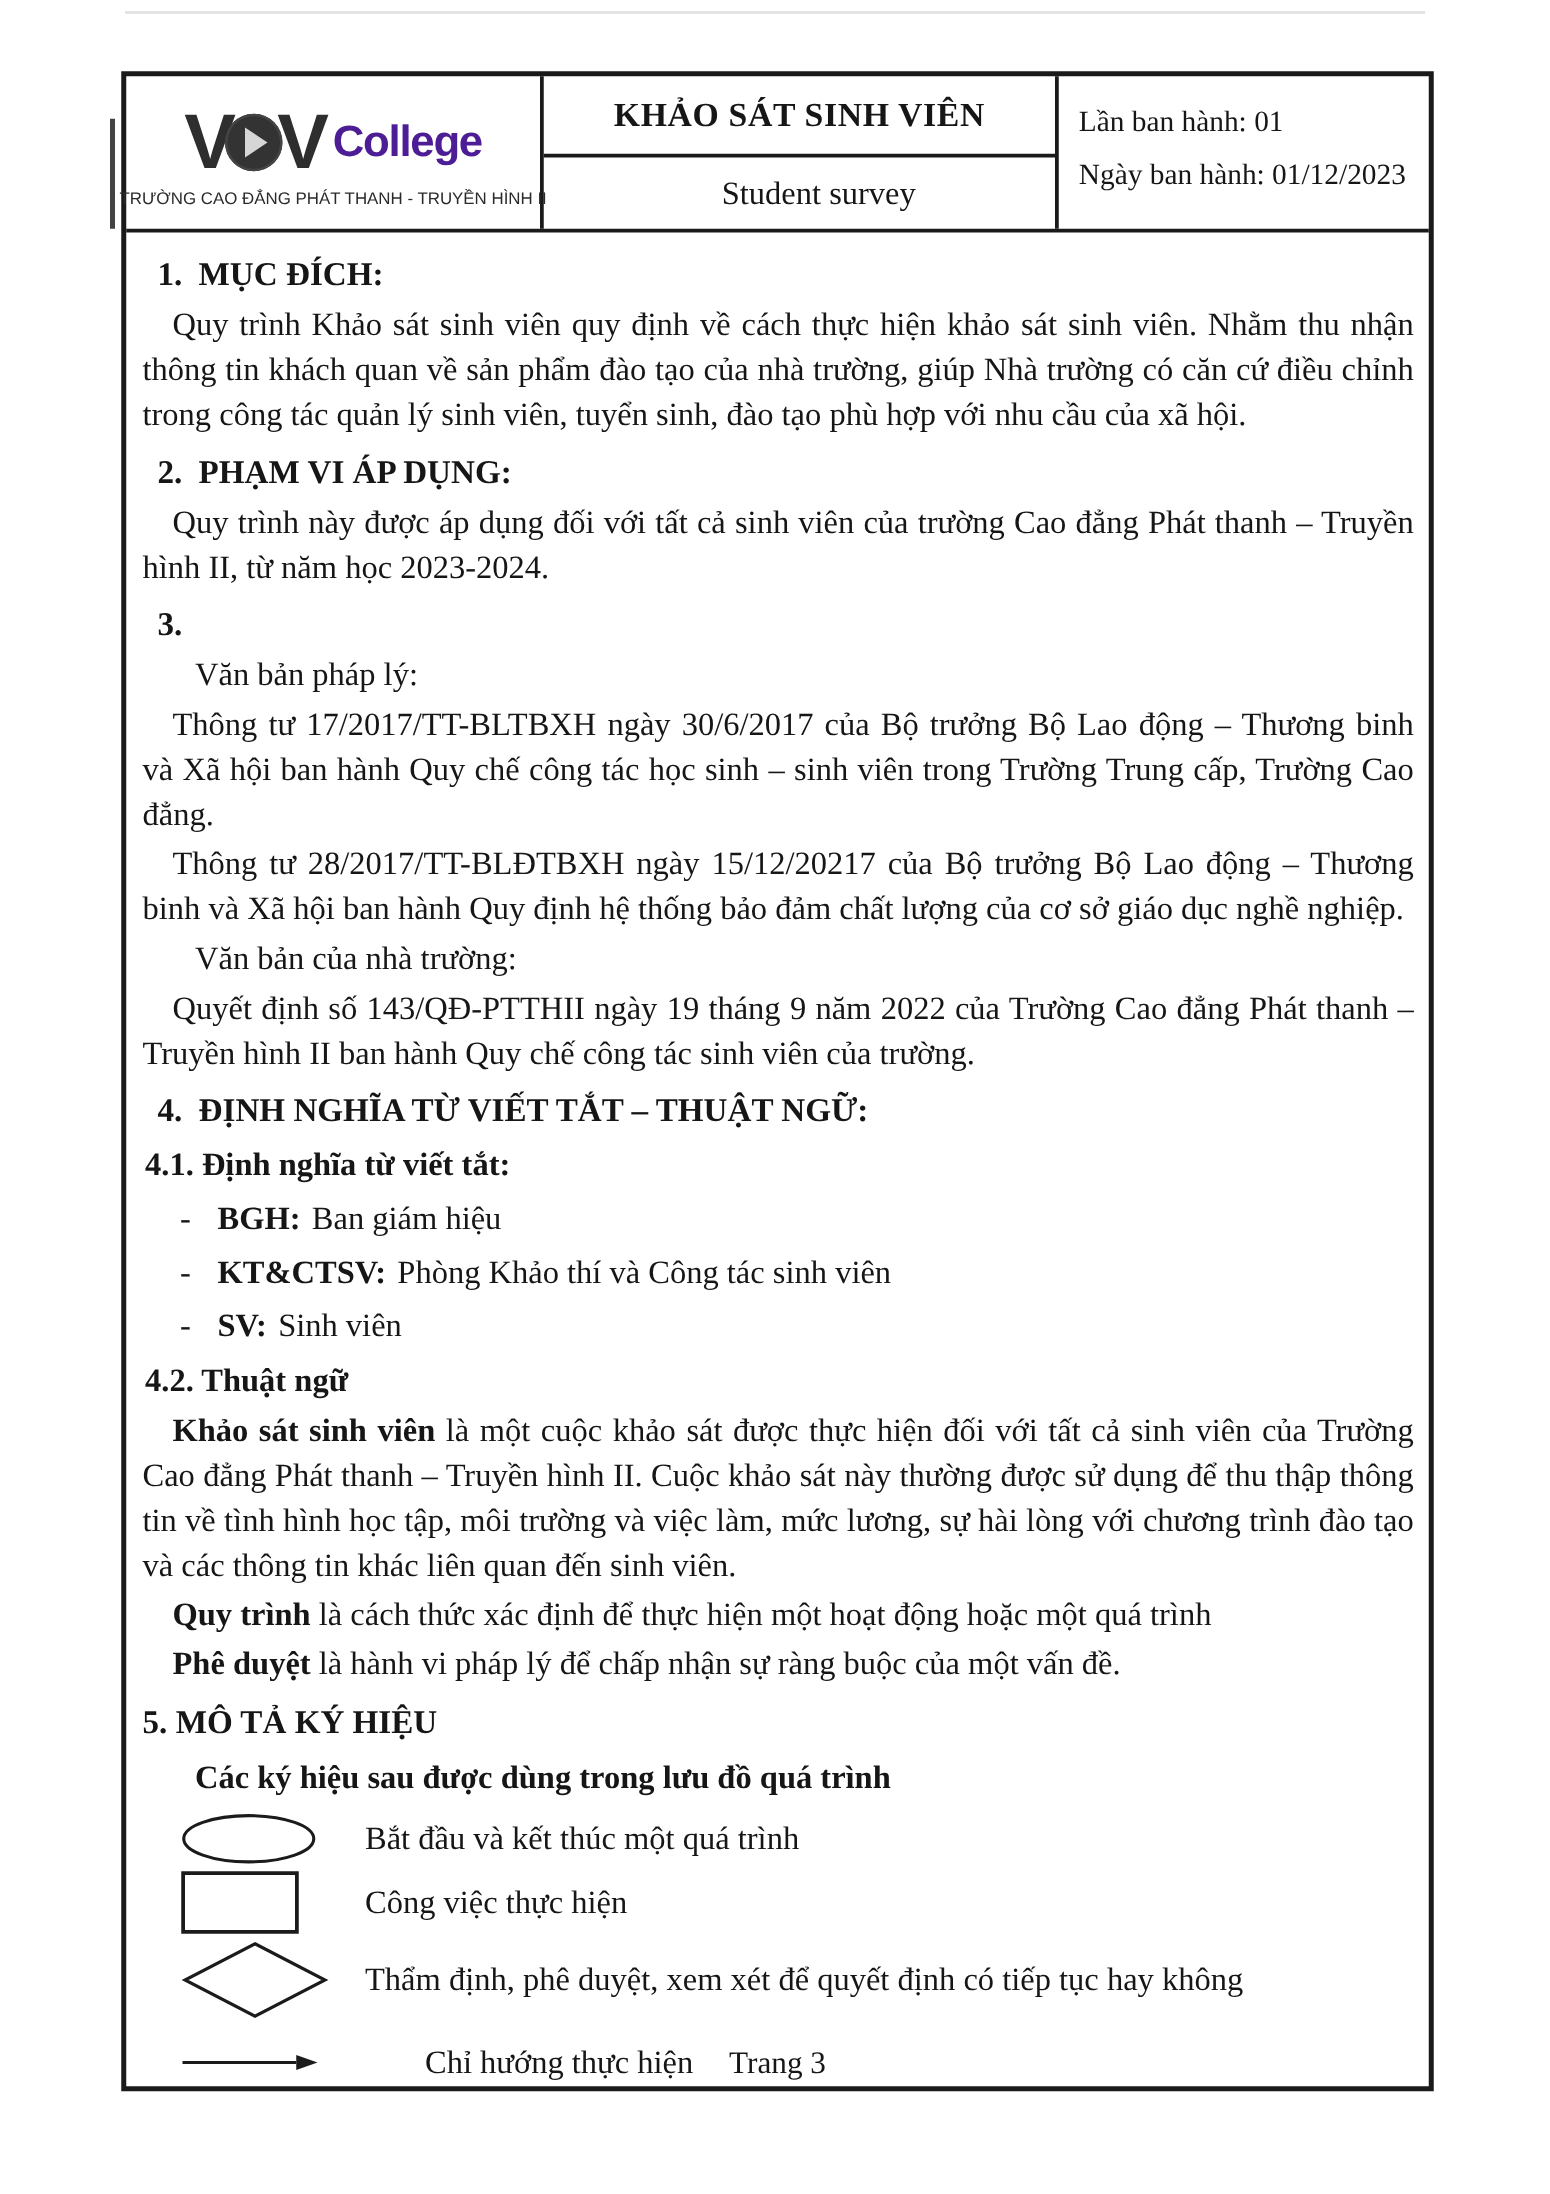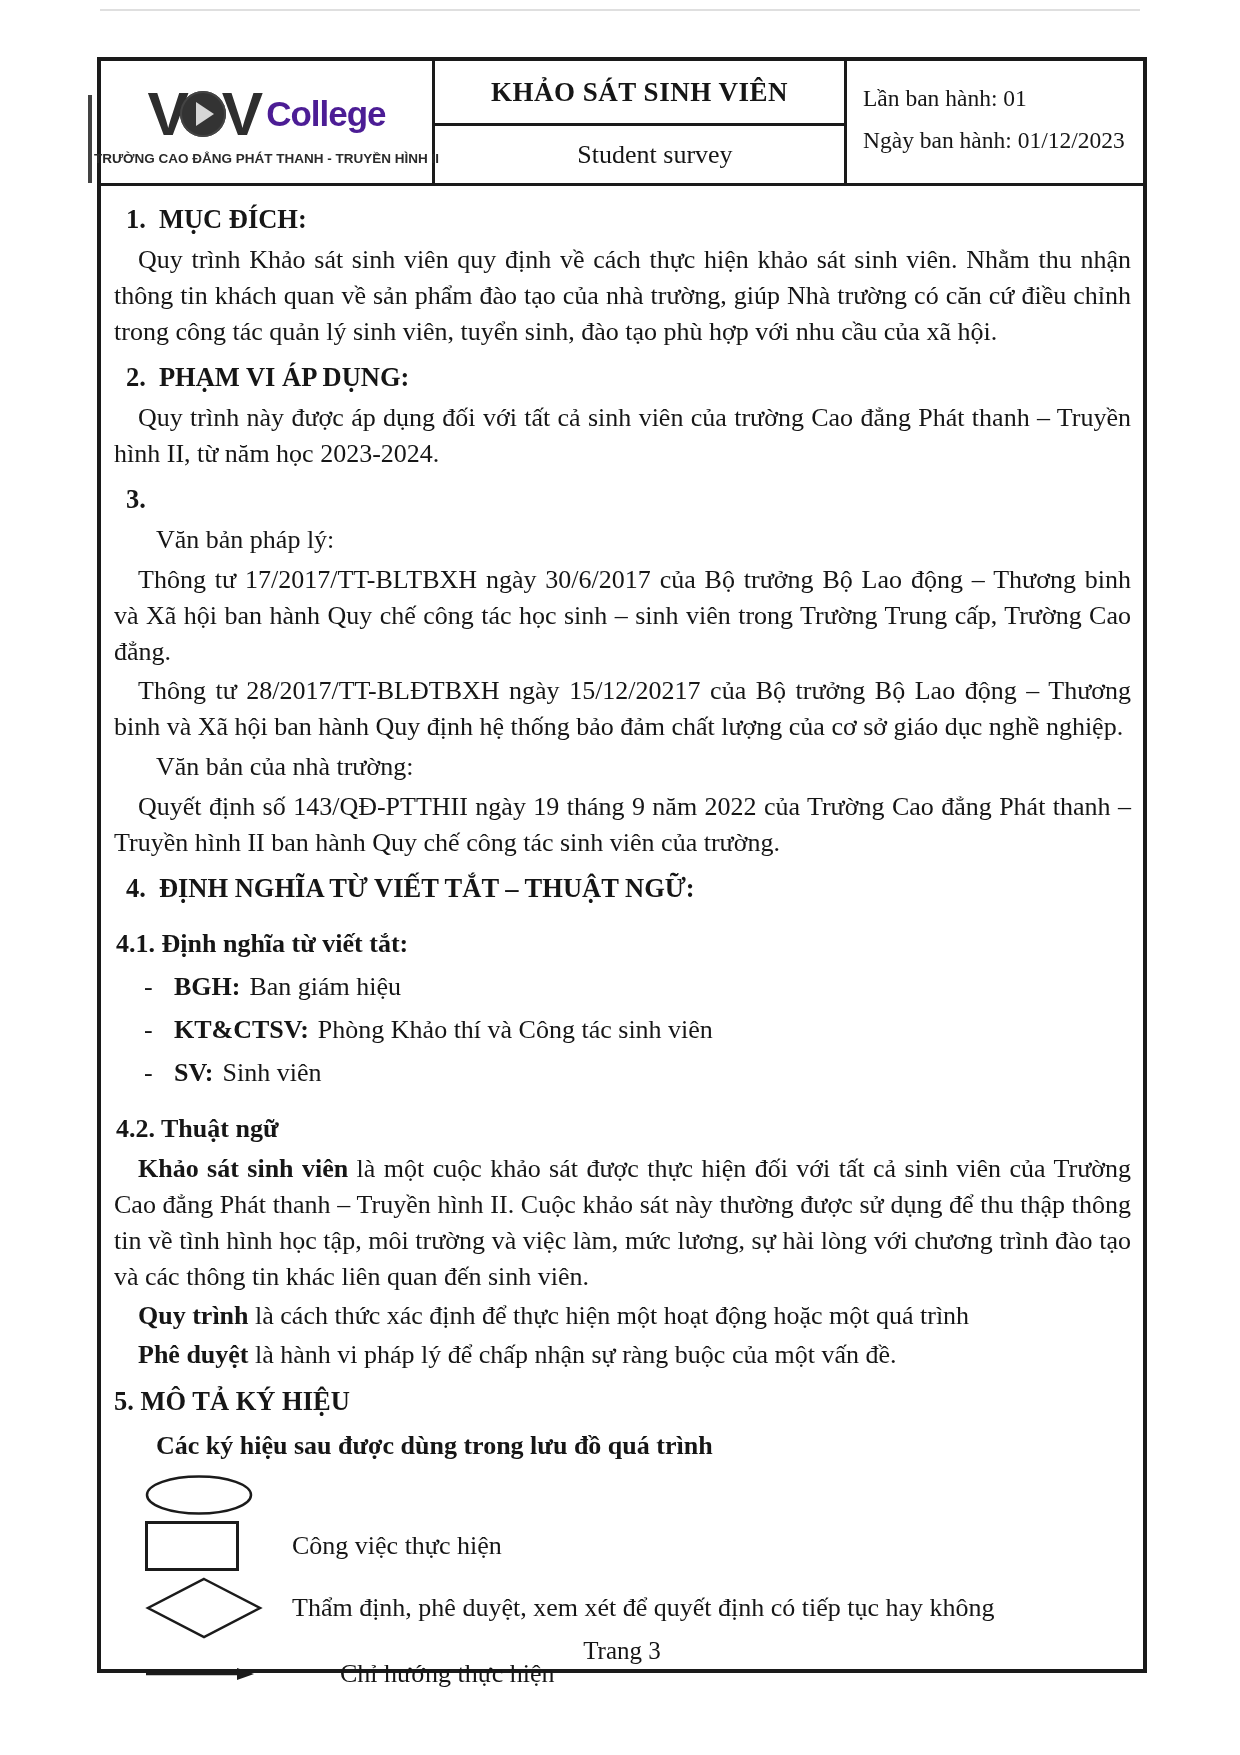--- a/index.html
+++ b/index.html
@@ -16,32 +16,32 @@
     border:4px solid #1a1a1a;background:#fff;box-sizing:border-box;
   }
   
   .hdr{display:grid;grid-template-columns:334px 412px 1fr;border-bottom:3px solid #1a1a1a;height:122px;}
   .hdr-logo{border-right:3px solid #1a1a1a;display:flex;flex-direction:column;align-items:center;justify-content:center;padding-top:4px;}
   .logo-row{display:flex;align-items:center;line-height:1;}
   .lv{font-family:"Liberation Sans",sans-serif;font-weight:900;font-size:62px;color:#2e2e2e;letter-spacing:-5px;}
   .lo{display:inline-block;width:46px;height:46px;background:#333;border-radius:50%;position:relative;margin:0 -4px;z-index:1;box-shadow:0 0 0 2px #444 inset;}
   .lo .tri{position:absolute;left:16px;top:11px;width:0;height:0;border-left:18px solid #d6d6d6;border-top:12px solid transparent;border-bottom:12px solid transparent;}
   .lcollege{font-family:"Liberation Sans",sans-serif;font-weight:700;font-size:35px;color:#4c1d95;margin-left:8px;letter-spacing:-1px;}
-  .school{font-family:"Liberation Sans",sans-serif;font-weight:700;font-size:13.5px;color:#2a2a2a;margin-top:6px;letter-spacing:0px;white-space:nowrap;}
+  .school{font-family:"Liberation Sans",sans-serif;font-weight:400;font-size:13.5px;color:#2a2a2a;margin-top:6px;letter-spacing:0px;white-space:nowrap;}
   .hdr-title{border-right:3px solid #1a1a1a;display:flex;flex-direction:column;}
   .title-vi{height:62px;border-bottom:3px solid #1a1a1a;display:flex;align-items:center;justify-content:center;font-weight:700;font-size:27px;letter-spacing:.5px;}
   .title-en{flex:1;display:flex;align-items:center;justify-content:center;font-size:26px;padding-left:31px;}
   .hdr-issue{padding:16px 0 0 16px;font-size:23.5px;line-height:42px;}
 
   
   .bodyc{padding:6px 12px 0 13px;font-size:26px;line-height:36px;text-align:justify;}
   .hrow{display:flex;gap:13px;font-weight:700;font-size:26.5px;margin:9px 0 5px 12px;text-align:left;}
   .para{margin:3px 0 3px 0;text-indent:24px;}
   .sub{margin:4px 0;text-indent:42px;text-align:left;}
-  .h41{font-weight:700;font-size:26px;margin:20px 0 4px 2px;text-align:left;}
+  .h41{font-weight:700;font-size:26px;margin:8px 0 4px 2px;text-align:left;}
   .h5row{font-weight:700;font-size:26.5px;margin:10px 0 6px 0;text-align:left;}
   .li{display:flex;margin:7px 0 7px 30px;text-align:left;}
   .li .dash{width:30px;flex:none;}
   .li .term{font-weight:700;margin-right:9px;}
   .lead{font-weight:700;}
   .keyintro{font-weight:700;margin:9px 0 10px 0;text-indent:42px;text-align:left;}
 
   
   .symrow{display:flex;align-items:center;margin:4px 0;}
   .symcell{width:178px;padding-left:30px;box-sizing:border-box;flex:none;display:flex;align-items:center;}
@@ -134,20 +134,21 @@
 
       <div class="h5row">5. MÔ TẢ KÝ HIỆU</div>
       <div class="keyintro">Các ký hiệu sau được dùng trong lưu đồ quá trình</div>
 
       <div class="symrow r-ellipse">
         <span class="symcell">
           <svg width="110" height="42" viewBox="0 0 110 42">
               <ellipse cx="55" cy="21" rx="52" ry="18.5" fill="none" stroke="#1b1b1b" stroke-width="2.5"></ellipse>
             </svg>
         </span>
+        <span class="symlabel">Bắt đầu và kết thúc một quá trình</span>
       </div>
 
       <div class="symrow">
         <span class="symcell">
           <svg width="96" height="52" viewBox="0 0 96 52">
               <rect x="2.5" y="2.5" width="91" height="47" fill="none" stroke="#1b1b1b" stroke-width="3"></rect>
             </svg>
         </span>
         <span class="symlabel">Công việc thực hiện</span>
       </div>

